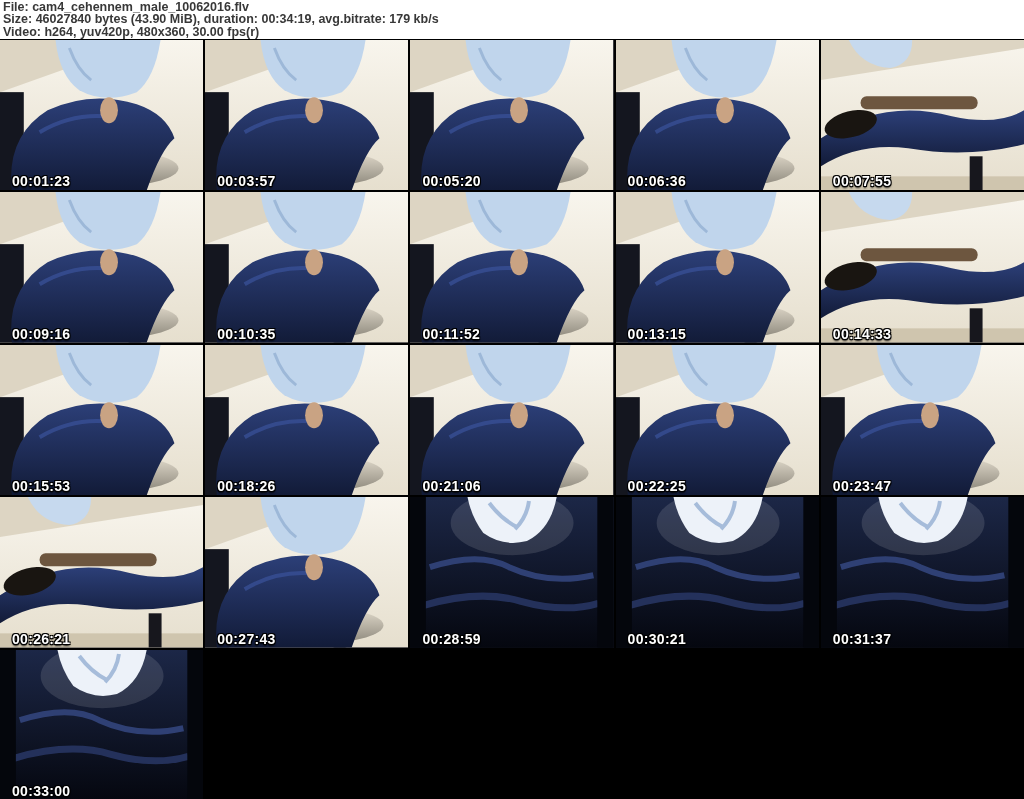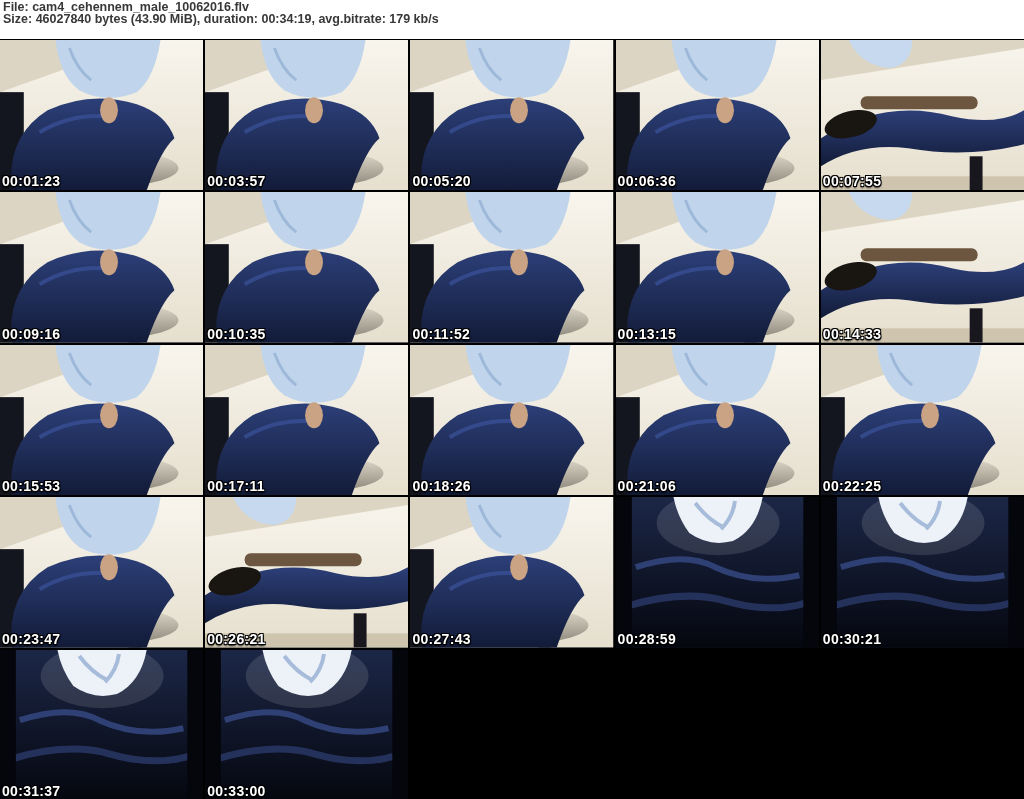--- a/index.html
+++ b/index.html
@@ -49,21 +49,21 @@
     height: 100%;
     position: absolute;
     inset: 0;
   }
   .thumb[data-variant="a"] svg.scene-a { display: block; }
   .thumb[data-variant="b"] svg.scene-b { display: block; }
   .thumb[data-variant="c"] svg.scene-c { display: block; }
 
   .timestamp {
     position: absolute;
-    left: 2px;
+    left: 12px;
     bottom: 1px;
     font-family: "Liberation Sans", sans-serif;
     font-weight: bold;
     font-size: 14px;
     color: #ffffff;
     letter-spacing: 0.3px;
     text-shadow:
       -1px -1px 0 #000, 1px -1px 0 #000,
       -1px  1px 0 #000, 1px  1px 0 #000,
        0 2px 2px #000;
@@ -91,20 +91,21 @@
       <stop offset="1" stop-color="#05070f"></stop>
     </linearGradient>
   </defs>
 </svg>
 
 <div class="page">
 
   <div class="header">
     <div>File: cam4_cehennem_male_10062016.flv</div>
     <div>Size: 46027840 bytes (43.90 MiB), duration: 00:34:19, avg.bitrate: 179 kb/s</div>
+    <div>Video: h264, yuv420p, 480x360, 30.00 fps(r)</div>
   </div>
 
   <div class="grid">
       <div class="thumb" data-variant="a">
 
     <svg class="scene scene-a" viewBox="0 0 205 150" preserveAspectRatio="none">
       <rect x="0" y="0" width="205" height="150" fill="url(#gWall)"></rect>
       <polygon points="0,0 148,0 0,52" fill="#ddd5c3"></polygon>
       <rect x="0" y="52" width="24" height="98" fill="#14161f"></rect>
       <path d="M56,0 Q60,36 80,50 Q106,64 138,52 Q156,38 162,0 Z" fill="#c0d5ec"></path>
@@ -276,37 +277,20 @@
       <path d="M56,0 Q60,36 80,50 Q106,64 138,52 Q156,38 162,0 Z" fill="#c0d5ec"></path>
       <path d="M70,8 Q78,30 92,40" stroke="#9db8d8" stroke-width="3" fill="none"></path>
       <ellipse cx="120" cy="128" rx="60" ry="17" fill="url(#gSeat)"></ellipse>
       <rect x="128" y="132" width="16" height="18" rx="3" fill="#17171d"></rect>
       <path d="M12,150 Q6,96 48,70 Q92,50 138,64 Q168,74 176,98 Q162,110 148,150 Z" fill="url(#gJeans)"></path>
       <path d="M40,92 Q70,74 105,76" stroke="#3b529b" stroke-width="4" fill="none" opacity="0.7"></path>
       <ellipse cx="110" cy="70" rx="9" ry="13" fill="#c9a383"></ellipse>
     </svg>
 
     <span class="timestamp">00:15:53</span>
-  </div>
-      <div class="thumb" data-variant="a">
-
-    <svg class="scene scene-a" viewBox="0 0 205 150" preserveAspectRatio="none">
-      <rect x="0" y="0" width="205" height="150" fill="url(#gWall)"></rect>
-      <polygon points="0,0 148,0 0,52" fill="#ddd5c3"></polygon>
-      <rect x="0" y="52" width="24" height="98" fill="#14161f"></rect>
-      <path d="M56,0 Q60,36 80,50 Q106,64 138,52 Q156,38 162,0 Z" fill="#c0d5ec"></path>
-      <path d="M70,8 Q78,30 92,40" stroke="#9db8d8" stroke-width="3" fill="none"></path>
-      <ellipse cx="120" cy="128" rx="60" ry="17" fill="url(#gSeat)"></ellipse>
-      <rect x="128" y="132" width="16" height="18" rx="3" fill="#17171d"></rect>
-      <path d="M12,150 Q6,96 48,70 Q92,50 138,64 Q168,74 176,98 Q162,110 148,150 Z" fill="url(#gJeans)"></path>
-      <path d="M40,92 Q70,74 105,76" stroke="#3b529b" stroke-width="4" fill="none" opacity="0.7"></path>
-      <ellipse cx="110" cy="70" rx="9" ry="13" fill="#c9a383"></ellipse>
-    </svg>
-
-    <span class="timestamp">00:17:11</span>
   </div>
       <div class="thumb" data-variant="a">
 
     <svg class="scene scene-a" viewBox="0 0 205 150" preserveAspectRatio="none">
       <rect x="0" y="0" width="205" height="150" fill="url(#gWall)"></rect>
       <polygon points="0,0 148,0 0,52" fill="#ddd5c3"></polygon>
       <rect x="0" y="52" width="24" height="98" fill="#14161f"></rect>
       <path d="M56,0 Q60,36 80,50 Q106,64 138,52 Q156,38 162,0 Z" fill="#c0d5ec"></path>
       <path d="M70,8 Q78,30 92,40" stroke="#9db8d8" stroke-width="3" fill="none"></path>
       <ellipse cx="120" cy="128" rx="60" ry="17" fill="url(#gSeat)"></ellipse>

